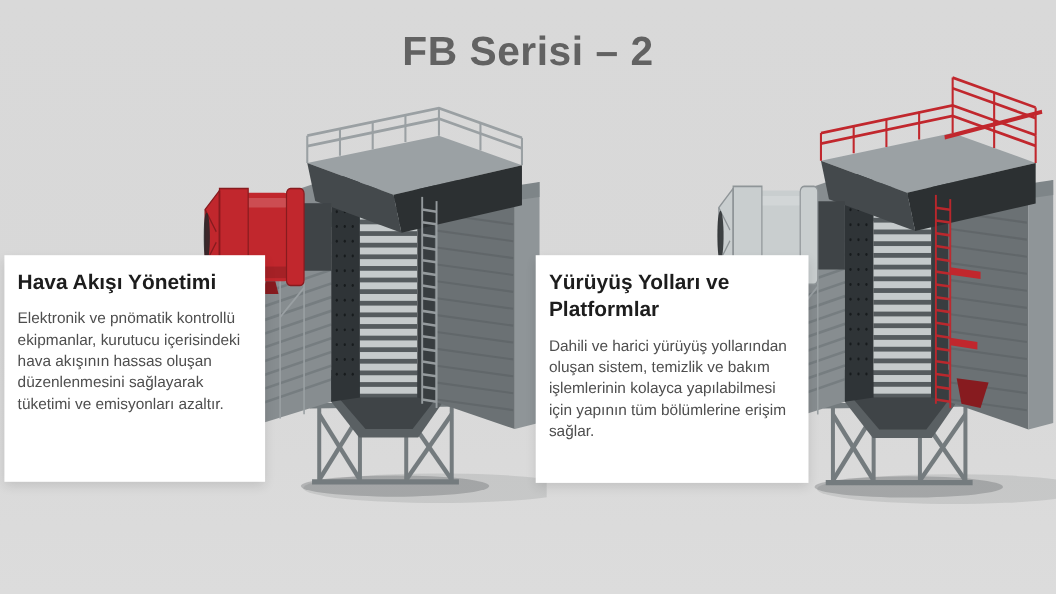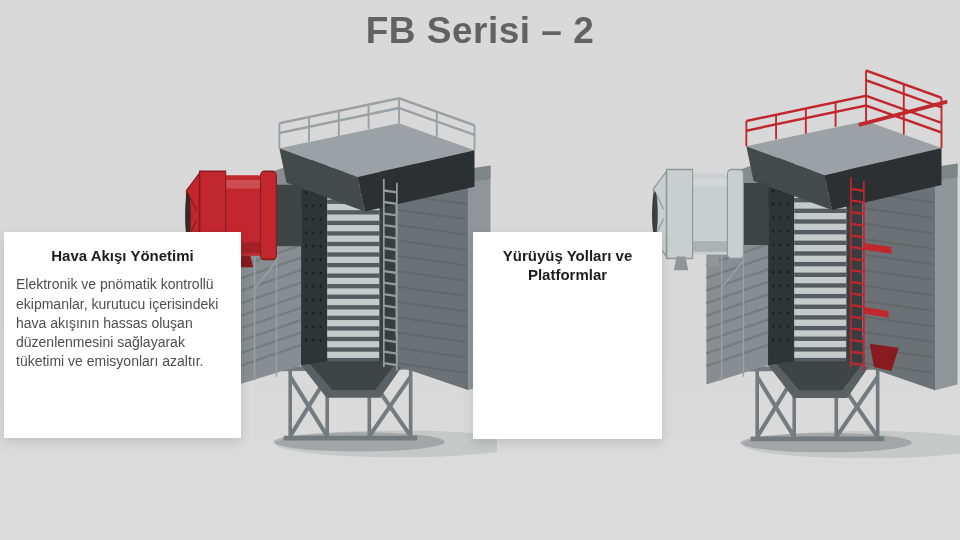--- a/index.html
+++ b/index.html
@@ -13,21 +13,21 @@
     width: 960px;
     height: 540px;
     overflow: hidden;
     background: linear-gradient(180deg, var(--bg, #d9d9d9) 0%, #d8d8d8 55%, #dcdcdc 100%);
   }
   .page-title {
     position: absolute;
     top: 10px;
     left: 0;
     right: 0;
-    margin: 0;
+    margin: 16px;
     text-align: center;
     font-size: 37px;
     font-weight: 700;
     letter-spacing: 0.5px;
     color: var(--title-color, #626262);
     z-index: 3;
   }
   .machine {
     position: absolute;
     z-index: 1;
@@ -41,28 +41,27 @@
   .machine-right { left: 652px; top: 57px; width: 312px; height: 407px; }
   .card {
     position: absolute;
     box-sizing: border-box;
     background: var(--card-bg, #ffffff);
     box-shadow: 0 4px 10px rgba(0,0,0,0.12);
     padding: 14px 12px 12px 12px;
     z-index: 2;
   }
   .card-left  { left: 4px;   top: 232px; width: 237px; min-height: 206px; }
-  .card-right { left: 473px; top: 232px; width: 189px; min-height: 207px; }
+  .card-right { left: 487px; top: 232px; width: 248px; min-height: 207px; }
   .card-title {
     margin: 0 0 10px 0;
-    font-size: 15px;
+    font-size: 19px;
     line-height: 1.28;
     font-weight: 700;
     color: var(--card-title-color, #1d1d1d);
-    text-align: center;
   }
   .card-body {
     margin: 0;
     font-size: 14px;
     line-height: 1.38;
     color: var(--card-text-color, #4e4e4e);
   }
 </style>
 </head>
 <body>
@@ -426,15 +425,16 @@
       </svg>
     </div>
 
   <section class="card card-left">
     <h2 class="card-title">Hava Akışı Yönetimi</h2>
     <p class="card-body">Elektronik ve pnömatik kontrollü ekipmanlar, kurutucu içerisindeki hava akışının hassas oluşan düzenlenmesini sağlayarak tüketimi ve emisyonları azaltır.</p>
   </section>
 
   <section class="card card-right">
     <h2 class="card-title">Yürüyüş Yolları ve Platformlar</h2>
+    <p class="card-body">Dahili ve harici yürüyüş yollarından oluşan sistem, temizlik ve bakım işlemlerinin kolayca yapılabilmesi için yapının tüm bölümlerine erişim sağlar.</p>
   </section>
 
 </div>
 
 </body></html>

